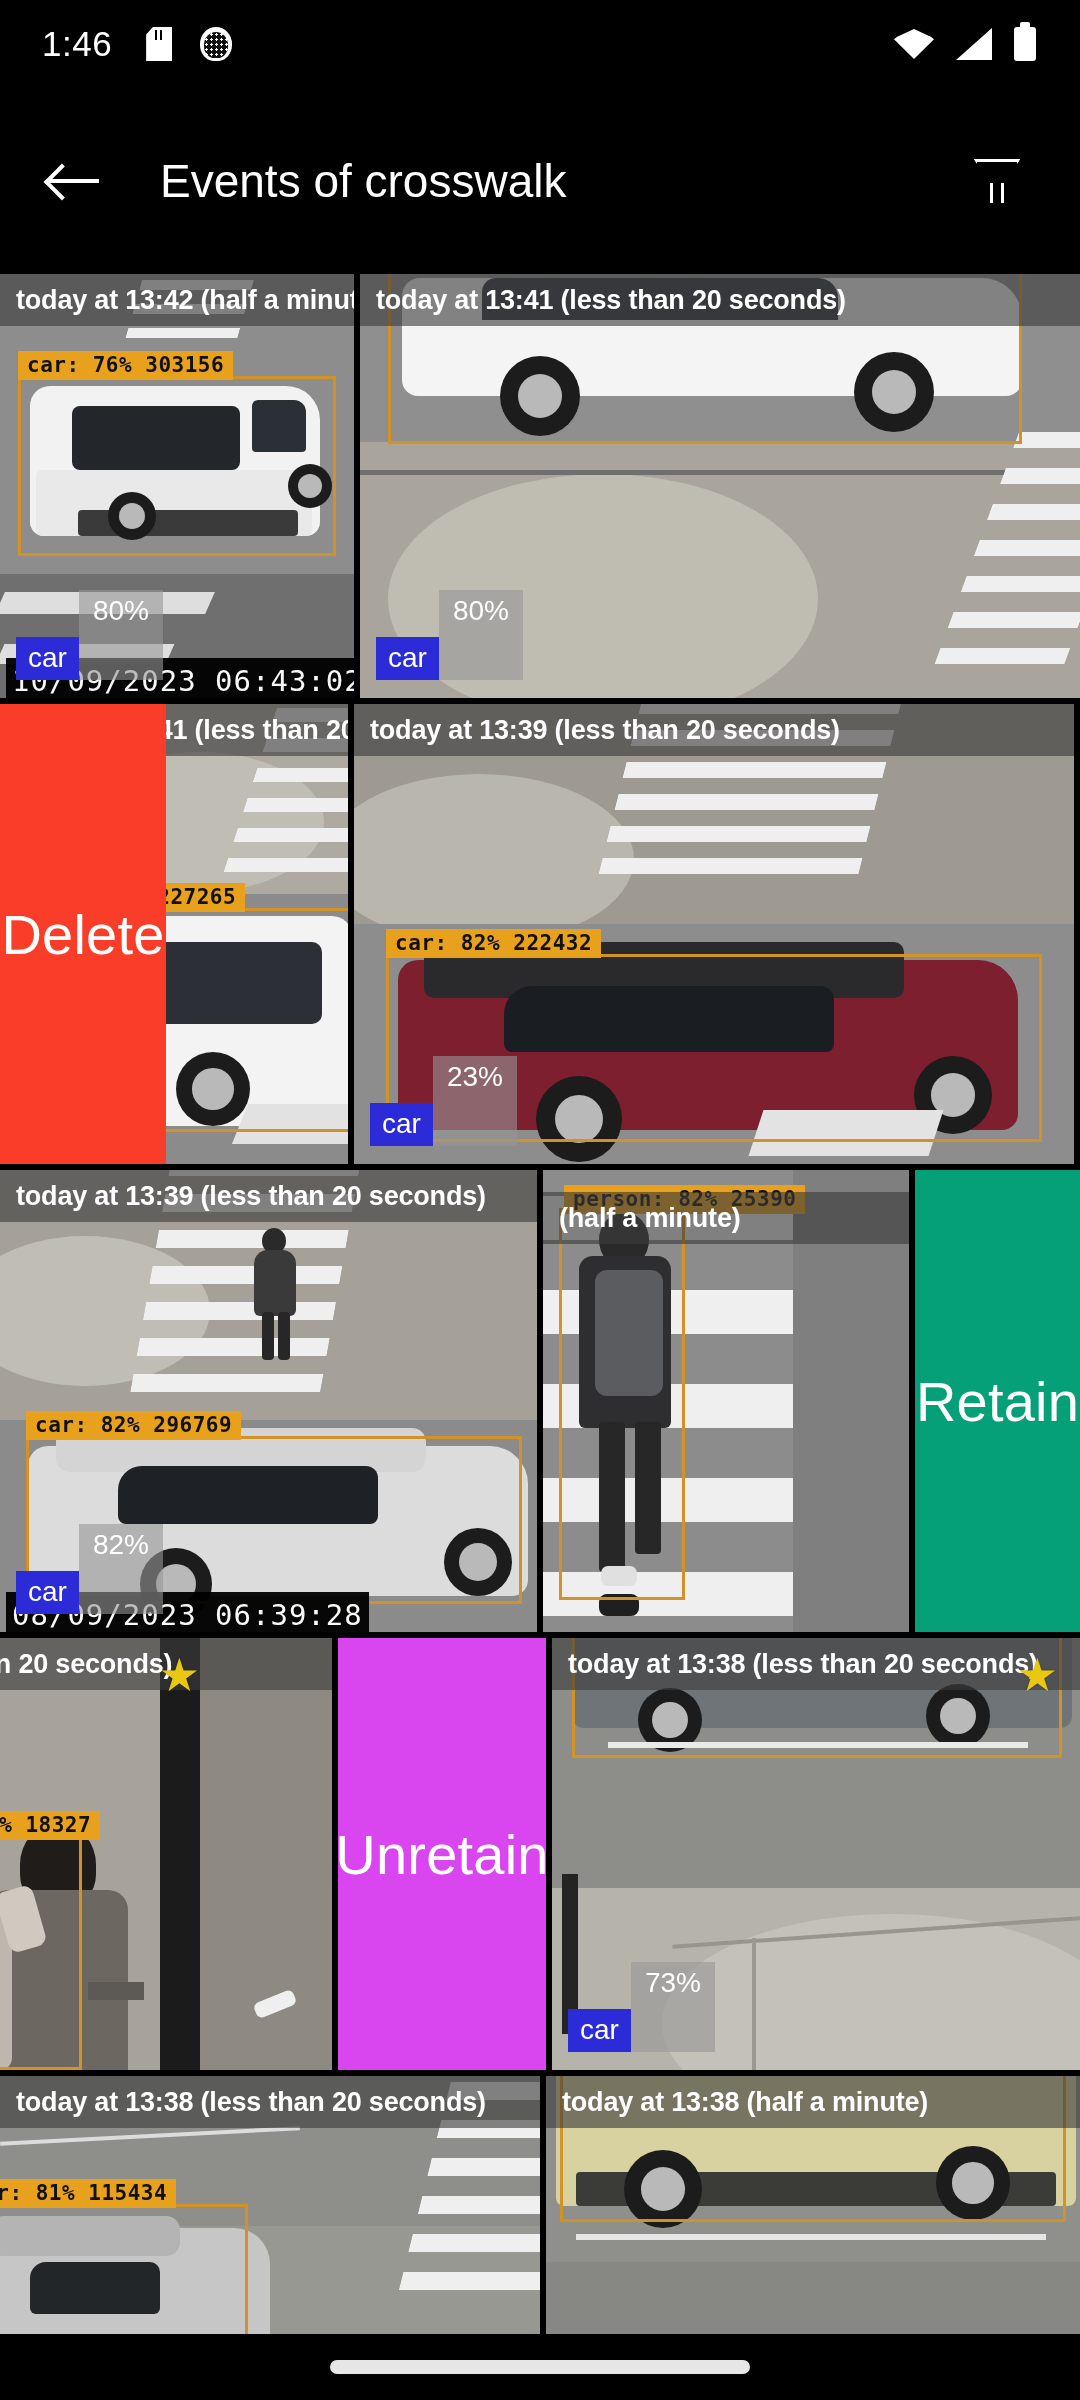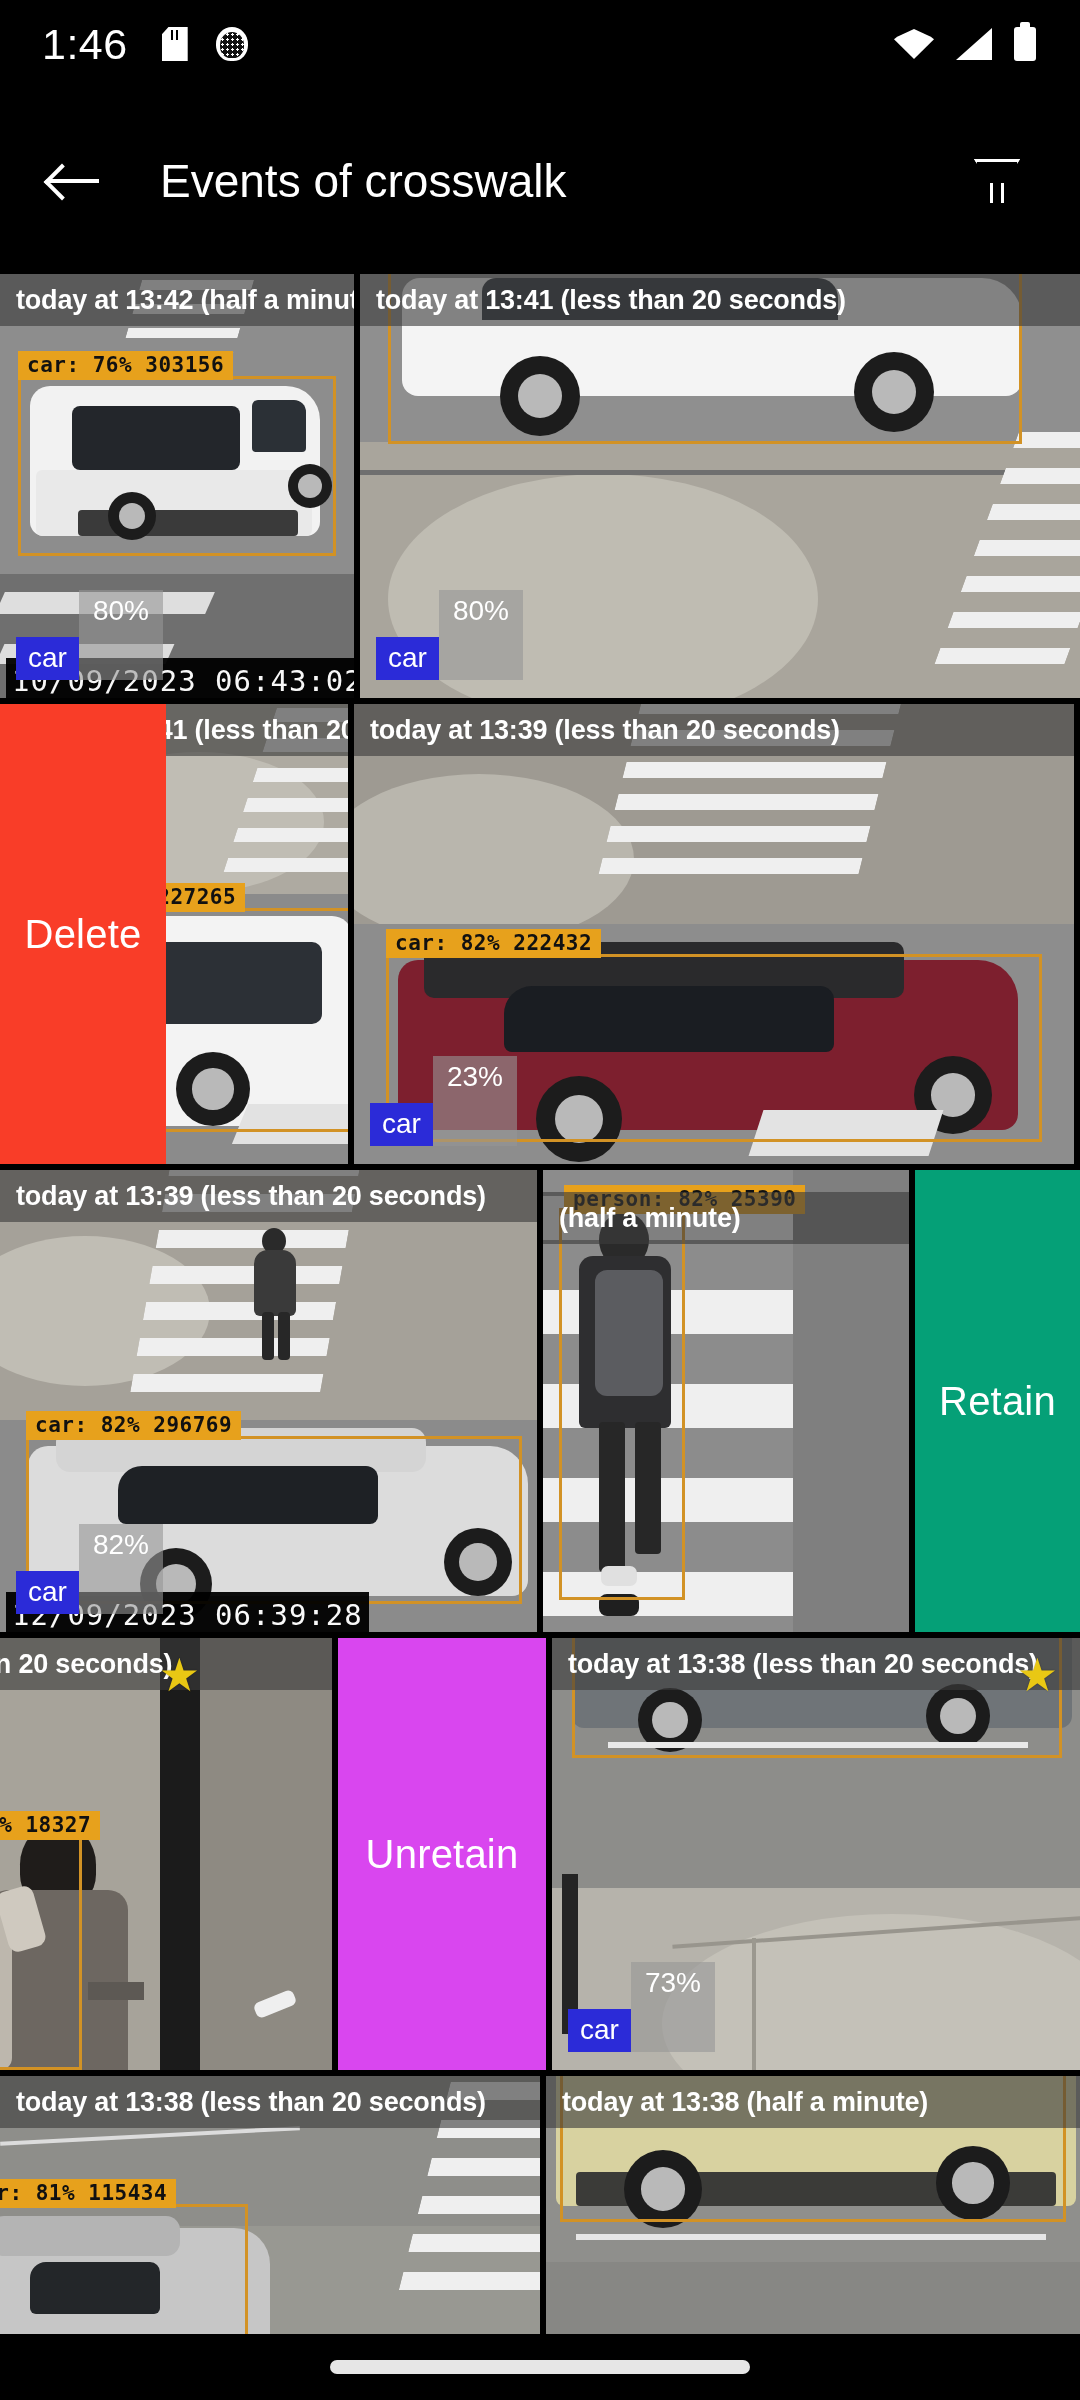--- a/index.html
+++ b/index.html
@@ -8,21 +8,21 @@
     background:#000; overflow:hidden;
     font-family:"Liberation Sans", sans-serif;
   }
   #root { position:relative; width:1080px; height:2400px; background:#000; }
 
   
   .statusbar{
     position:absolute; top:0; left:0; width:1080px; height:88px;
     display:flex; align-items:center; background:#000; color:#fff;
   }
-  .sb-time{ font-size:43px; margin-left:42px; letter-spacing:.5px; font-weight:400; }
+  .sb-time{ font-size:35px; margin-left:42px; letter-spacing:.5px; font-weight:400; }
   .sb-left-icons{ display:flex; align-items:center; gap:28px; margin-left:34px; }
   .sb-right{ margin-left:auto; margin-right:44px; display:flex; align-items:center; gap:22px; }
   .ic{ display:block; }
 
   
   .sd { width:26px; height:34px; background:#fff; position:relative;
         clip-path: polygon(26% 0, 100% 0, 100% 100%, 0 100%, 0 22%); }
   .sd::after{ content:""; position:absolute; top:3px; left:6px; width:13px; height:10px;
         background:#000;
         background-image:linear-gradient(to right,#fff 0 3px,#000 3px 5px,#fff 5px 8px,#000 8px 10px,#fff 10px 13px);}
@@ -88,21 +88,21 @@
           z-index:7; font-size:28px; line-height:1; }
   .badge .cls{ background:#2B2BD8; color:#fff; padding:7px 12px 8px 12px; font-weight:500;margin-top:47px; }
   .badge .pct{ background:rgba(150,150,150,.6); color:#fff; padding:7px 14px 8px 14px; font-weight:500; }
   .stamp{ position:absolute; left:6px; bottom:0; z-index:5; color:#fff;
           font-family:"DejaVu Sans Mono", monospace; font-size:29px; letter-spacing:1px;
           white-space:nowrap; opacity:.95; }
   .stamp .blk{ background:#000; padding:6px 6px; }
 
   
   .action{ position:relative; display:flex; align-items:center; justify-content:center;
-           color:#fff; font-size:40px; font-weight:400; letter-spacing:.2px; cursor:pointer; }
+           color:#fff; font-size:56px; font-weight:400; letter-spacing:.2px; cursor:pointer; }
   .action.delete{ background:#F93D28; }
   .action.retain{ background:#05A077; }
   .action.unretain{ background:#d946ef; }
 
   
   .scene{ position:absolute; inset:0; }
   .road{ position:absolute; inset:0; background:#8a8a8a; }
   .asphalt{ position:absolute; background:#7c7c7c; }
   .sidewalk{ position:absolute; background:#b3b0a8; }
   .curve{ position:absolute; background:#c2bfb6; border-radius:50%; }
@@ -324,21 +324,21 @@
             <div class="bbox" style="left:26px;top:266px;width:496px;height:168px;">
               <span class="bbox-label">car: 82% 296769</span>
             </div>
           </div>
           <div class="card-title">today at 13:39 (less than 20 seconds)</div>
           <div class="badge">
             <span class="cls">car</span>
             <span class="pct">82%</span>
           </div>
           <div class="stamp">
-            <span class="blk">12/09/2023  06:39:28</span>
+            <span class="blk">08/09/2023  06:39:28</span>
           </div>
         </div>
       </div>
 
       <div class="cell" style="width:368px;height:462px;">
         <div class="card">
           <div class="scene">
             <div class="road" style="background:#8c8c8c;"></div>
             <div class="zebra" style="left:-20px;top:0;width:270px;height:462px;">
               <i style="top:26px;height:44px;"></i>

